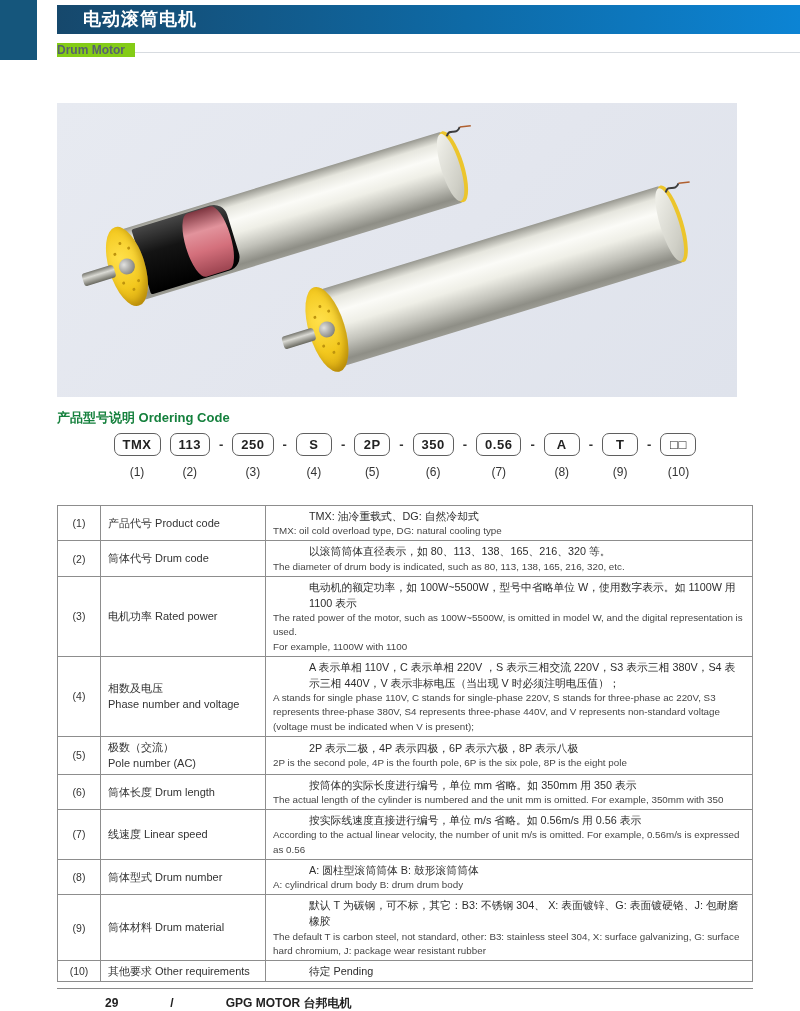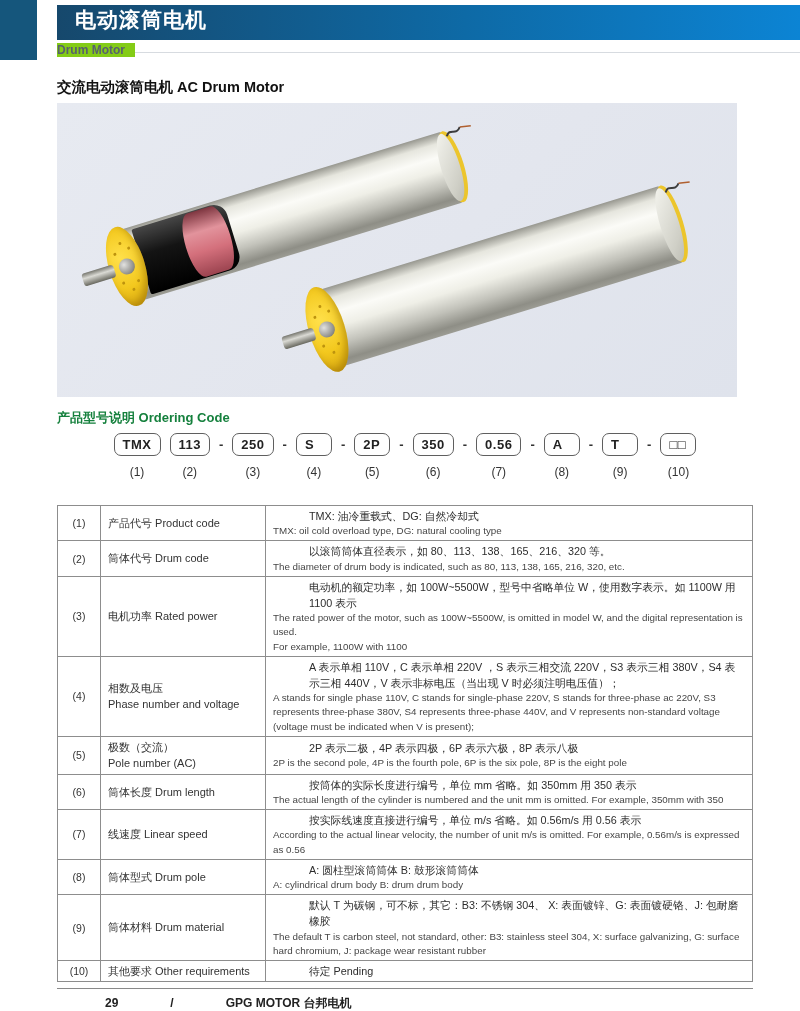--- a/index.html
+++ b/index.html
@@ -1,23 +1,23 @@
 <!DOCTYPE html>
 <html><head>
 <meta charset="utf-8">
 <style>
   html,body{margin:0;padding:0;background:#fff;}
   .page{position:relative;width:800px;height:1011px;background:#fff;overflow:hidden;
         font-family:"Liberation Sans","DejaVu Sans",sans-serif;color:#333;}
 
   
   .corner-square{position:absolute;left:0;top:0;width:37px;height:60px;background:#15567c;}
-  .banner{position:absolute;left:57px;right:0;top:5px;height:35px;
+  .banner{position:absolute;left:57px;right:0;top:5px;height:29px;
           background:linear-gradient(to right,#16486c,#0e6aa6 55%,#0c84d4);
-          color:#fff;font-size:21px;font-weight:bold;line-height:29px;padding-left:18px;
+          color:#fff;font-size:18px;font-weight:bold;line-height:29px;padding-left:26px;
           letter-spacing:1px;box-sizing:border-box;}
   .subtitle-line{position:absolute;left:57px;right:0;top:52px;border-top:1px solid #d7dbe0;}
   .subtitle{position:absolute;left:57px;top:43px;font-size:12px;font-weight:bold;color:#57616c;
             background:#84cc16;padding-right:10px;z-index:2;}
   .section-title{position:absolute;left:57px;top:78px;font-size:14.5px;font-weight:bold;color:#111;}
 
   
   .product-image{position:absolute;left:57px;top:103px;width:680px;height:294px;
                  background:linear-gradient(135deg,#e7eaf1 0%,#e3e6ee 55%,#dfe3ec 100%);overflow:hidden;}
   .drum{position:absolute;transform-origin:0 50%;}
@@ -47,21 +47,21 @@
      background:linear-gradient(to bottom,#7e3640,#e2939c 32%,#d4707c 62%,#9c4450);}
   .wire{position:absolute;}
   .wire-a{right:-30px;top:-4px;}
   .wire-b{right:-30px;top:-2px;}
 
   
   .ordering-title{position:absolute;left:57px;top:409px;font-size:13px;font-weight:bold;color:#15803d;}
   .code-row{position:absolute;left:57px;top:433px;width:696px;display:flex;justify-content:center;
             align-items:flex-start;gap:9px;}
   .code-unit{display:flex;flex-direction:column;align-items:center;}
-  .code-box{border:1.5px solid #5f5f5f;border-radius:7px;padding:2px 8px;min-width:18px;text-align:left;
+  .code-box{border:1.5px solid #5f5f5f;border-radius:7px;padding:2px 8px;min-width:18px;text-align:center;
             font-size:13px;font-weight:bold;color:#222;background:#fff;line-height:17px;letter-spacing:.5px;}
   .code-num{margin-top:9px;font-size:12px;color:#333;}
   .code-dash{font-size:13px;font-weight:bold;color:#333;line-height:24px;}
 
   
   .content-bottom{position:absolute;left:57px;top:505px;width:696px;}
   table.spec{width:100%;border-collapse:collapse;}
   table.spec td{border:1px solid #8d8d8d;padding:2px 7px;vertical-align:middle;}
   td.c-no{width:28px;text-align:center;font-size:10.5px;color:#333;padding:2px 1px;}
   td.c-label{width:150px;font-size:10.8px;color:#333;}
@@ -82,21 +82,20 @@
 
 <div class="page">
 
   <div class="corner-square"></div>
   <div class="banner">
     <span>电动滚筒电机</span>
   </div>
   <div class="subtitle-line"></div>
   <div class="subtitle">Drum Motor</div>
 
-  <div class="section-title">交流电动滚筒电机 AC Drum Motor</div>
 
   <div class="product-image">
     <div class="drum drum-a">
       <div class="drum-body"></div>
       <div class="cutaway">
         <div class="gearbox"></div>
         <div class="motor-ring"></div>
       </div>
       <div class="end-yellow"></div>
       <div class="end-face"></div>
@@ -246,21 +245,21 @@
               <div class="lbl-line">线速度 Linear speed</div>
             </td>
             <td class="c-desc">
               <div class="zh">按实际线速度直接进行编号，单位 m/s 省略。如 0.56m/s 用 0.56 表示</div>
               <div class="en">According to the actual linear velocity, the number of unit m/s is omitted. For example, 0.56m/s is expressed as 0.56</div>
             </td>
           </tr>
           <tr>
             <td class="c-no">(8)</td>
             <td class="c-label">
-              <div class="lbl-line">筒体型式 Drum pole</div>
+              <div class="lbl-line">筒体型式 Drum number</div>
             </td>
             <td class="c-desc">
               <div class="zh">A: 圆柱型滚筒筒体 B: 鼓形滚筒筒体</div>
               <div class="en">A: cylindrical drum body B: drum drum body</div>
             </td>
           </tr>
           <tr>
             <td class="c-no">(9)</td>
             <td class="c-label">
               <div class="lbl-line">筒体材料 Drum material</div>

